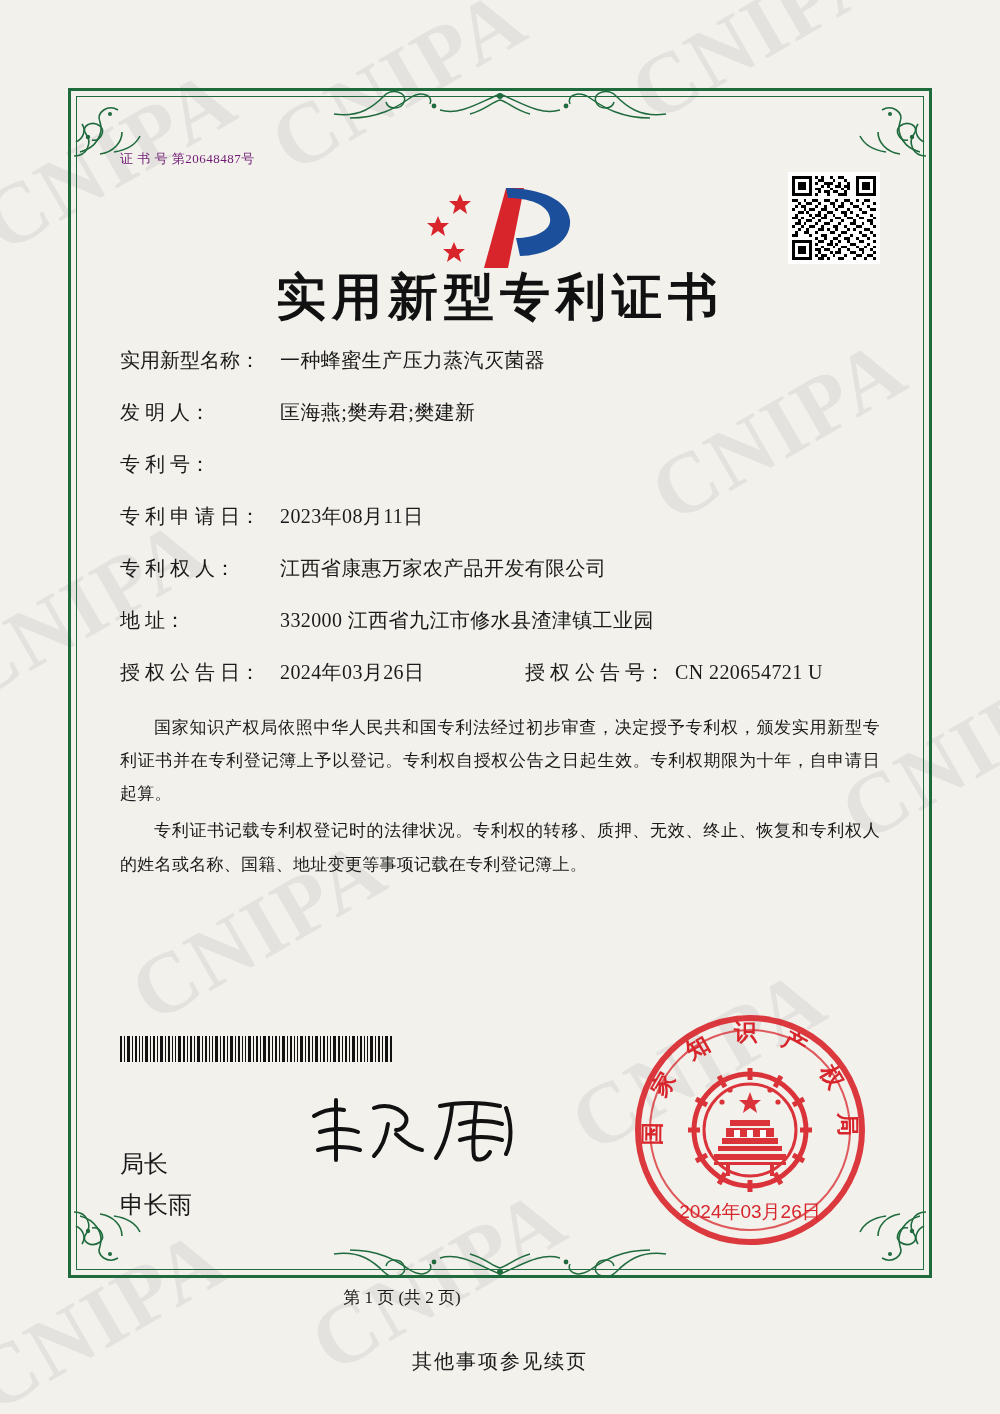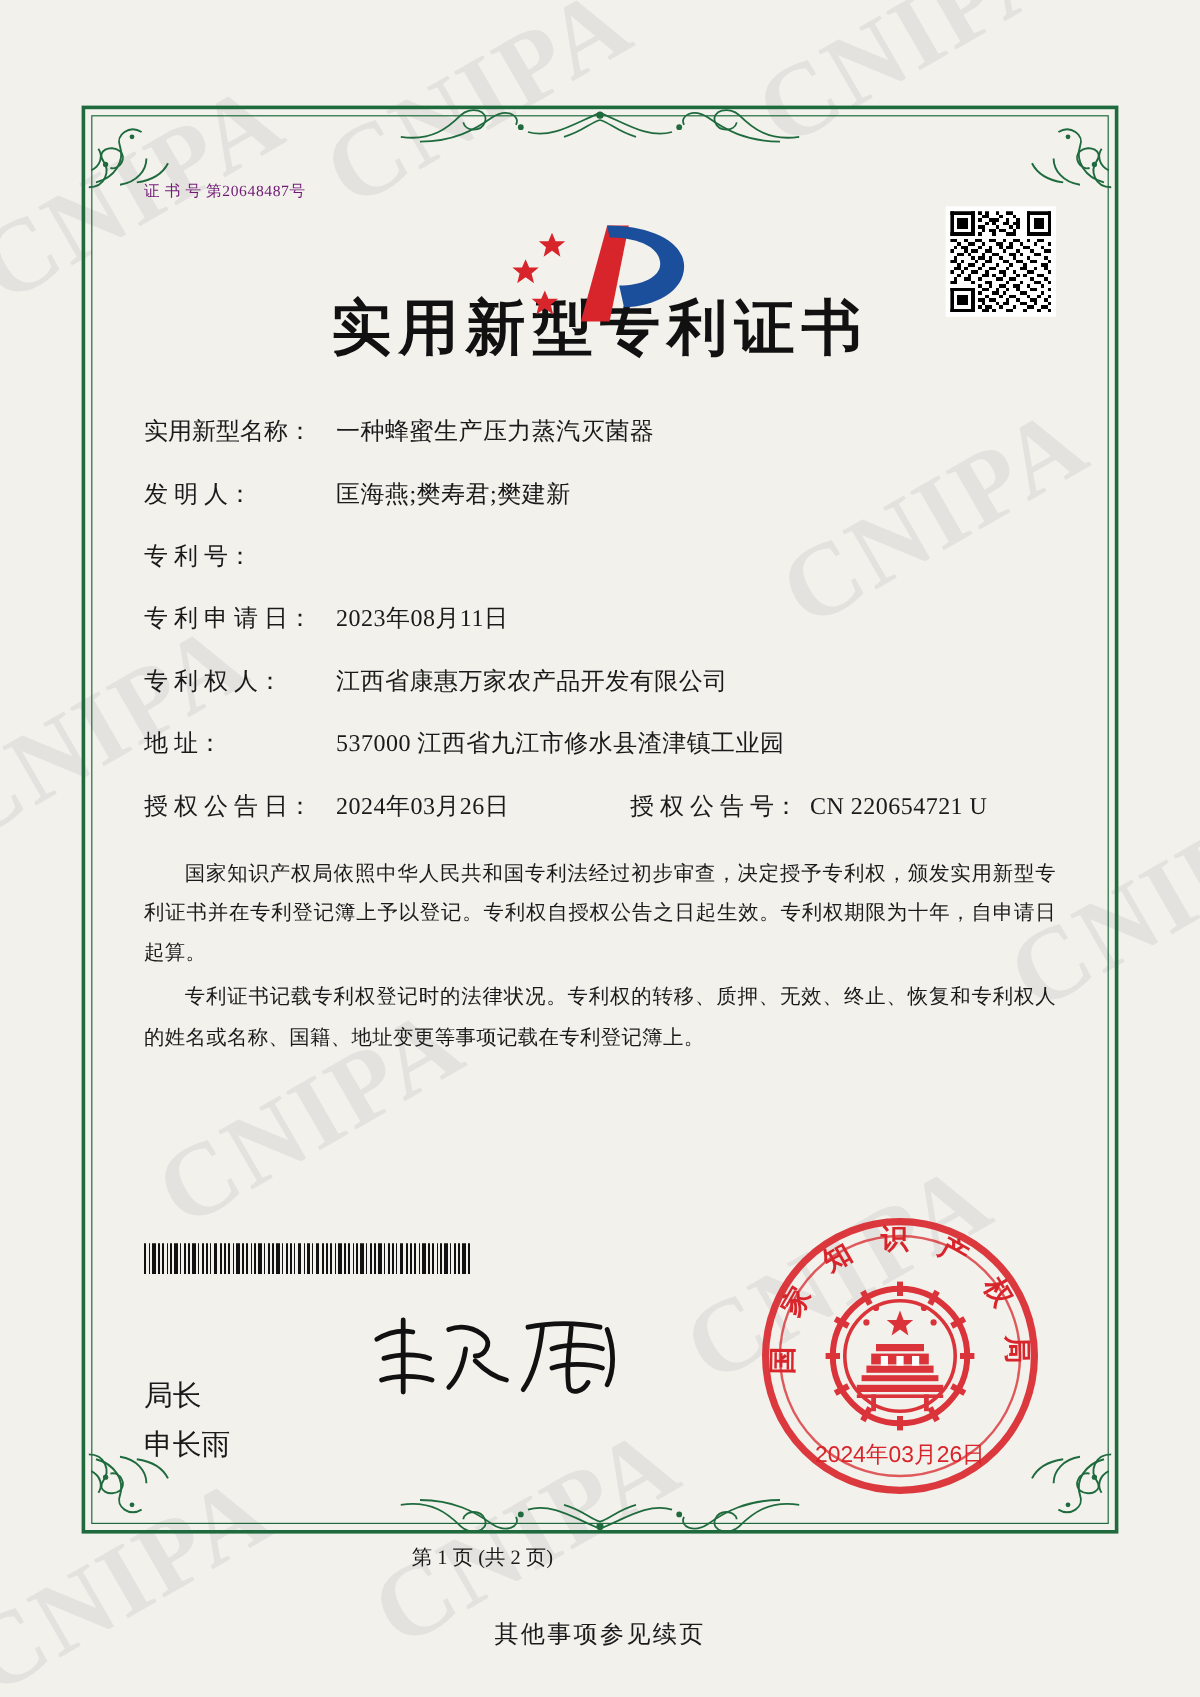--- a/index.html
+++ b/index.html
@@ -124,31 +124,31 @@
     top: 22px;
     width: 92px;
     height: 92px;
     background: #fff;
     padding: 4px;
     box-sizing: border-box;
   }
   .qr svg { width: 100%; height: 100%; display: block; }
 
   .title {
-    margin-top: 72px;
+    margin-top: 96px;
     text-align: center;
     font-size: 50px;
     font-weight: bold;
     letter-spacing: 6px;
     font-family: "DejaVu Serif", "Liberation Serif", serif;
     color: #111;
   }
 
   .fields {
-    margin-top: 40px;
+    margin-top: 16px;
   }
   .field-row {
     display: flex;
     align-items: baseline;
     font-size: 20px;
     margin-bottom: 26px;
     line-height: 1.3;
   }
   .field-label {
     width: 160px;
@@ -563,21 +563,21 @@
       <div class="field-row">
         <div class="field-label">专 利 申 请 日：</div>
         <div class="field-value">2023年08月11日</div>
       </div>
       <div class="field-row">
         <div class="field-label">专  利  权  人：</div>
         <div class="field-value">江西省康惠万家农产品开发有限公司</div>
       </div>
       <div class="field-row">
         <div class="field-label">地          址：</div>
-        <div class="field-value">537000 江西省九江市修水县渣津镇工业园</div>
+        <div class="field-value">332000 江西省九江市修水县渣津镇工业园</div>
       </div>
       <div class="field-row dual">
         <div class="field-label">授 权 公 告 日：</div>
         <div class="field-value v1">2024年03月26日</div>
         <div class="label2">授 权 公 告 号：</div>
         <div class="field-value v2">CN 220654721 U</div>
       </div>
     </div>
 
     <div class="paragraphs">

